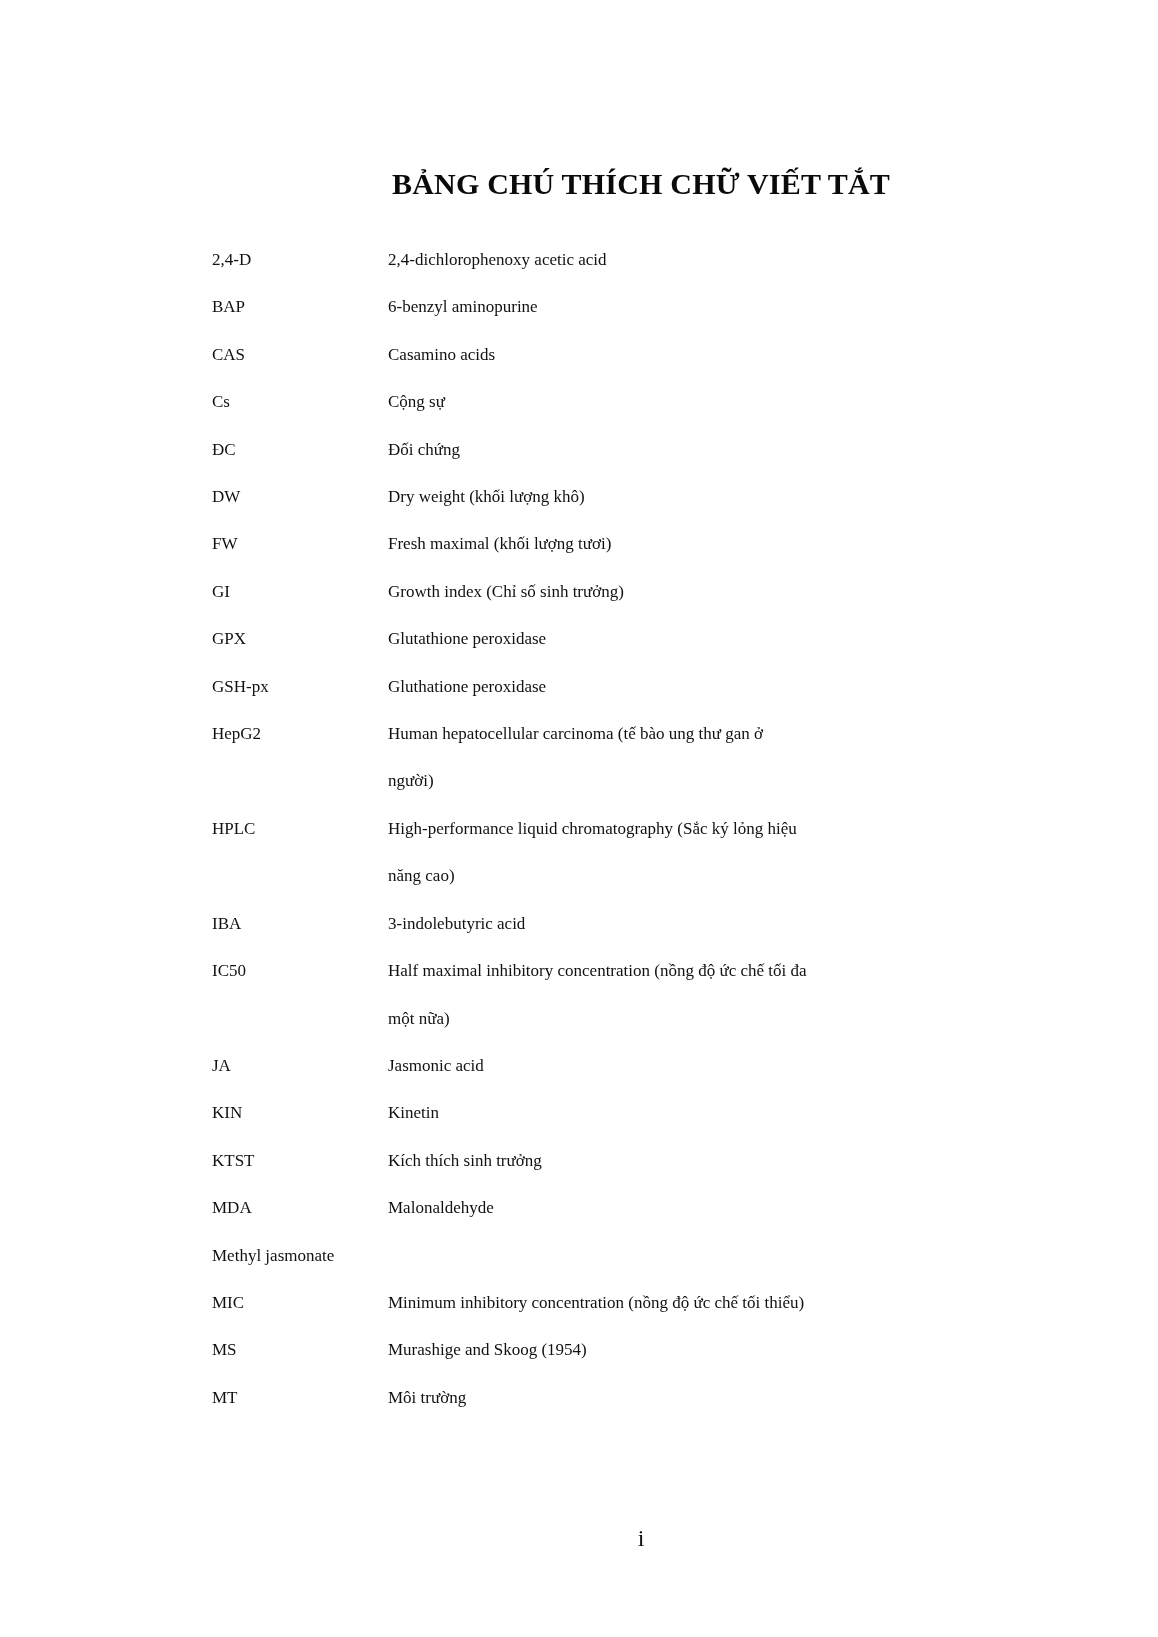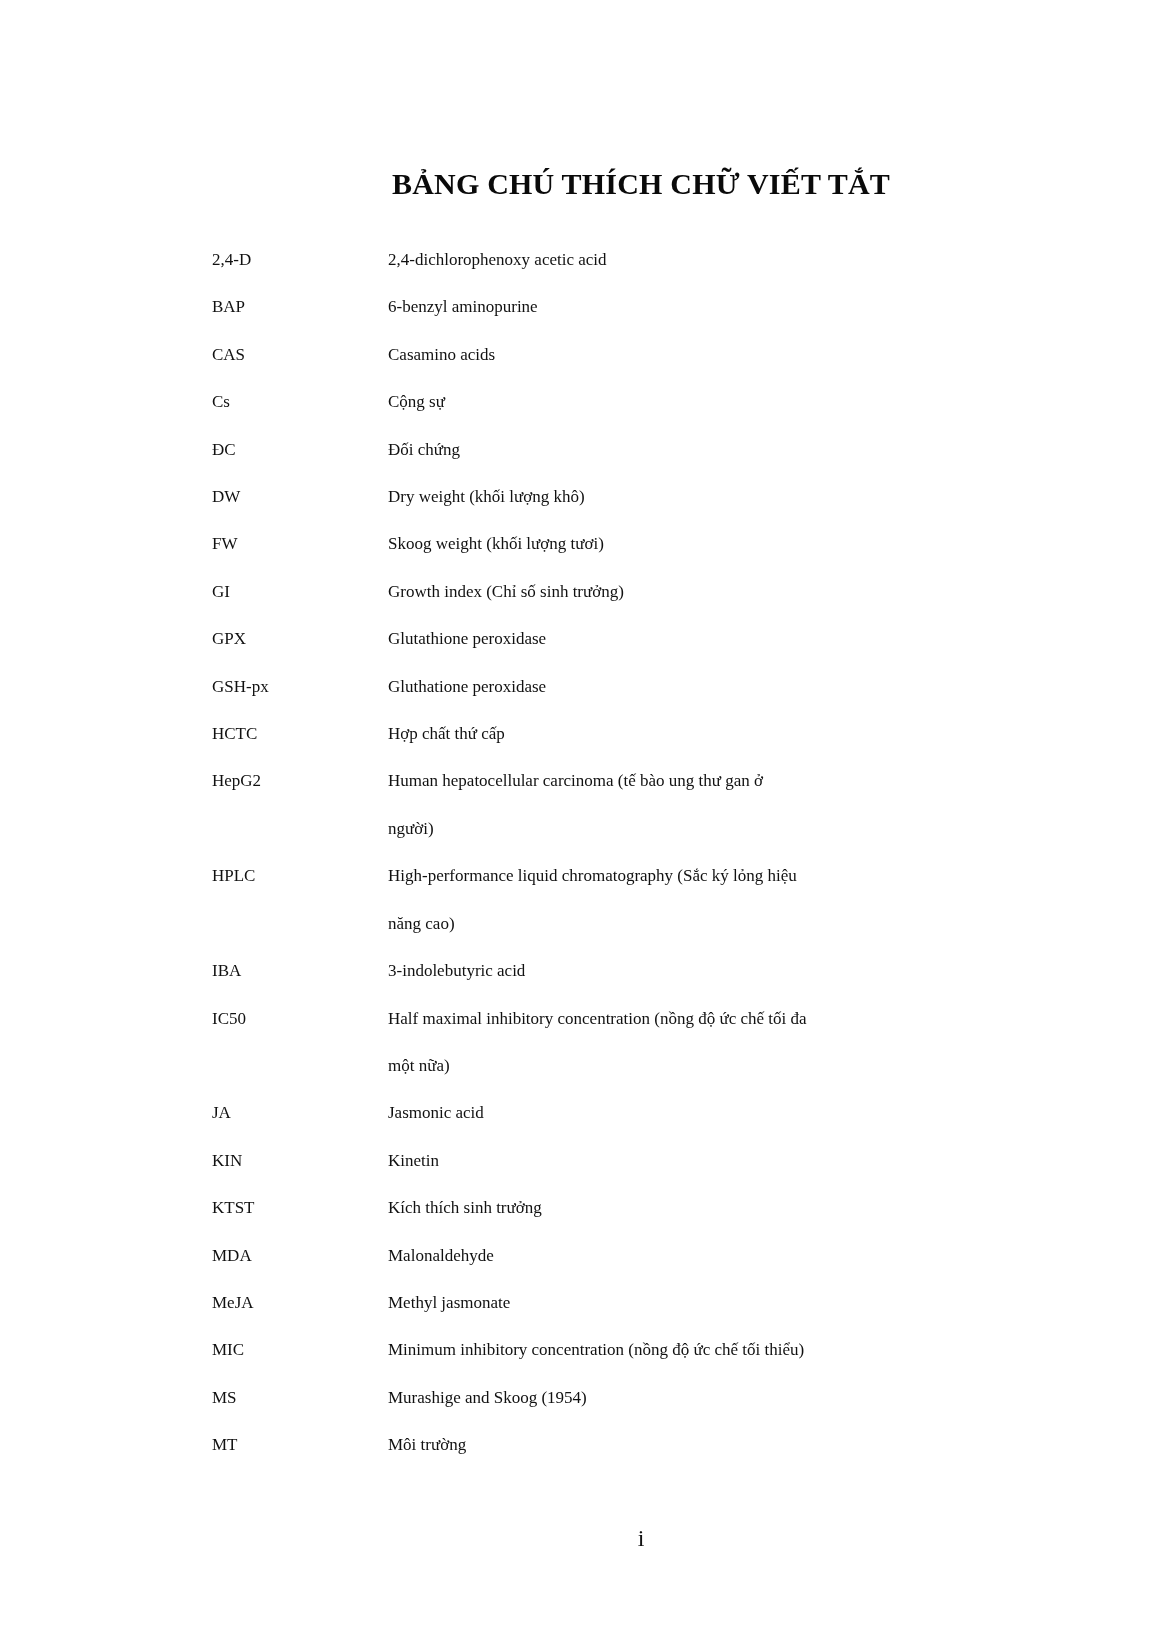--- a/index.html
+++ b/index.html
@@ -106,45 +106,39 @@
       </div>
       <div class="row">
         <div class="abbr">DW</div>
         <div class="def">
           <span>Dry weight (khối lượng khô)</span>
         </div>
       </div>
       <div class="row">
         <div class="abbr">FW</div>
         <div class="def">
-          <span>Skoog weight (khối lượng tươi)</span>
+          <span>Fresh maximal (khối lượng tươi)</span>
         </div>
       </div>
       <div class="row">
         <div class="abbr">GI</div>
         <div class="def">
           <span>Growth index (Chỉ số sinh trưởng)</span>
         </div>
       </div>
       <div class="row">
         <div class="abbr">GPX</div>
         <div class="def">
           <span>Glutathione peroxidase</span>
         </div>
       </div>
       <div class="row">
         <div class="abbr">GSH-px</div>
         <div class="def">
           <span>Gluthatione peroxidase</span>
-        </div>
-      </div>
-      <div class="row">
-        <div class="abbr">HCTC</div>
-        <div class="def">
-          <span>Hợp chất thứ cấp</span>
         </div>
       </div>
       <div class="row">
         <div class="abbr">HepG2</div>
         <div class="def">
           <span>Human hepatocellular carcinoma (tế bào ung thư gan ở</span>
           <span>người)</span>
         </div>
       </div>
       <div class="row">
@@ -185,21 +179,20 @@
           <span>Kích thích sinh trưởng</span>
         </div>
       </div>
       <div class="row">
         <div class="abbr">MDA</div>
         <div class="def">
           <span>Malonaldehyde</span>
         </div>
       </div>
       <div class="row">
-        <div class="abbr">MeJA</div>
         <div class="def">
           <span>Methyl jasmonate</span>
         </div>
       </div>
       <div class="row">
         <div class="abbr">MIC</div>
         <div class="def">
           <span>Minimum inhibitory concentration (nồng độ ức chế tối thiểu)</span>
         </div>
       </div>

